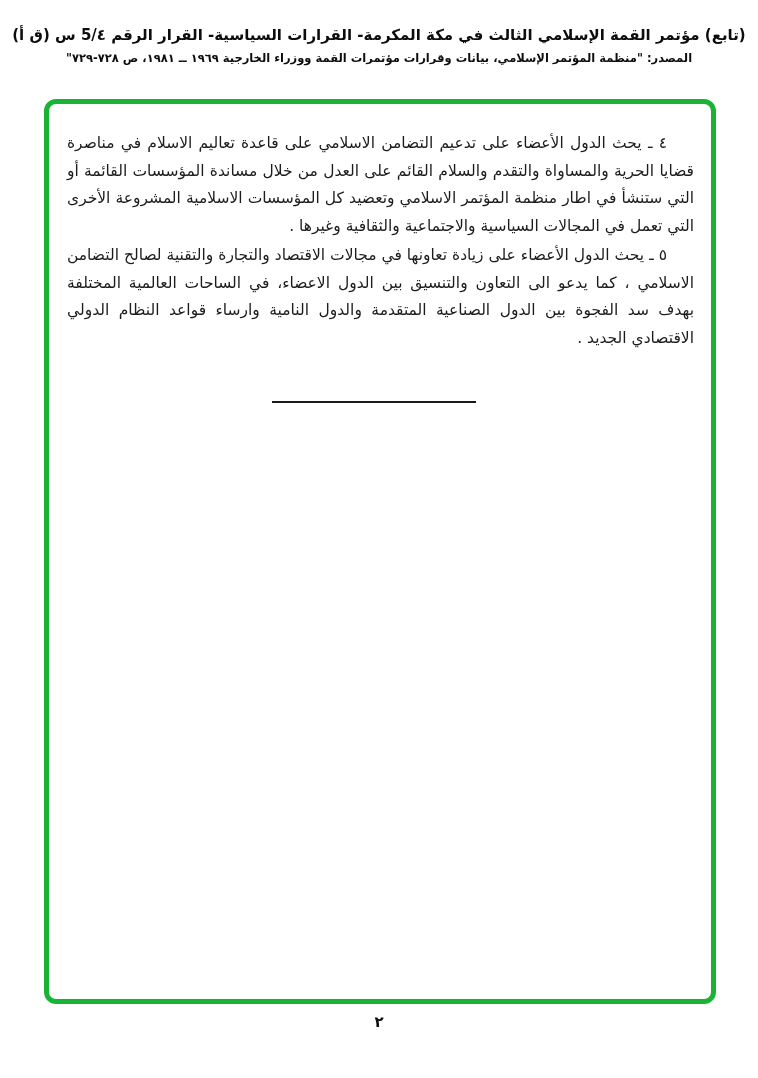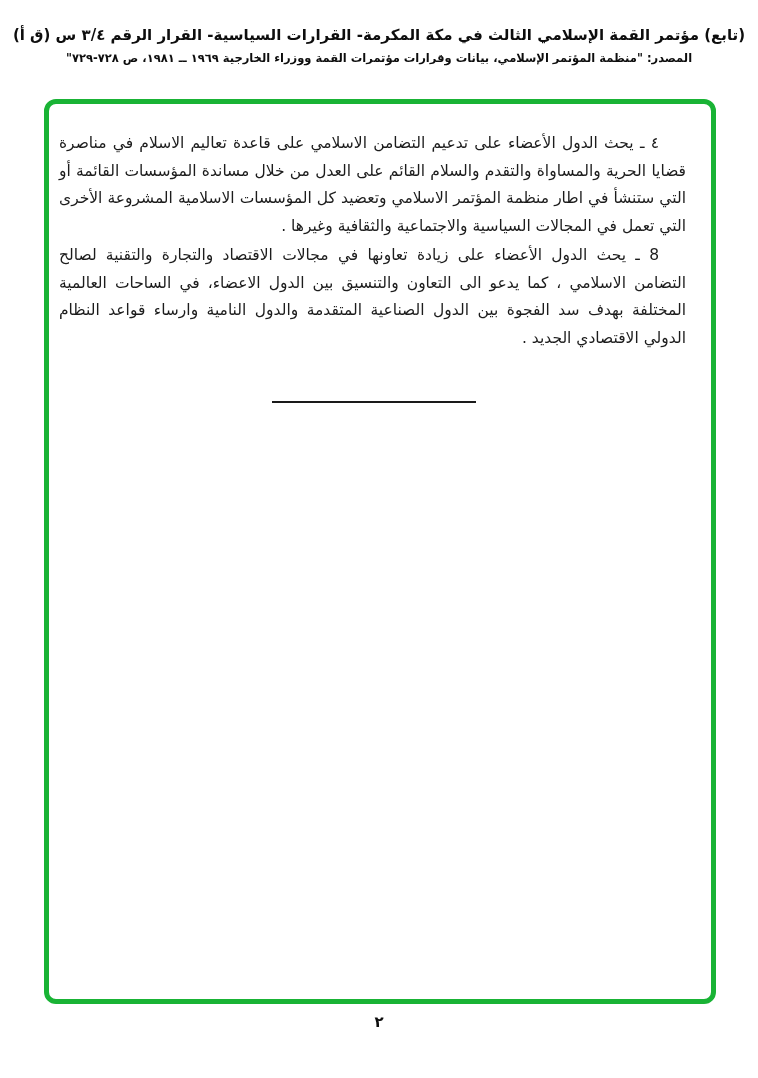--- a/index.html
+++ b/index.html
@@ -41,21 +41,21 @@
     width: 672px;
     height: 905px;
     border: 5px solid #19b335;
     border-radius: 12px;
     box-sizing: border-box;
     background: transparent;
   }
   .content {
     position: absolute;
     top: 130px;
-    right: 72px;
+    right: 64px;
     width: 627px;
     direction: rtl;
     text-align: justify;
     font-size: 15.5px;
     line-height: 27.5px;
     color: #1c1c1c;
   }
   .content p {
     margin: 0 0 2px 0;
     text-indent: 27px;
@@ -78,28 +78,28 @@
     font-weight: bold;
     color: #0d0d0d;
   }
 </style>
 </head>
 <body>
 
 <div class="page">
 
   <div class="header">
-    <div class="header-title">(تابع) مؤتمر القمة الإسلامي الثالث في مكة المكرمة- القرارات السياسية- القرار الرقم ٣/٤ س (ق أ)</div>
+    <div class="header-title">(تابع) مؤتمر القمة الإسلامي الثالث في مكة المكرمة- القرارات السياسية- القرار الرقم 5/٤ س (ق أ)</div>
     <div class="header-source">المصدر: "منظمة المؤتمر الإسلامي، بيانات وقرارات مؤتمرات القمة ووزراء الخارجية ١٩٦٩ ــ ١٩٨١، ص ٧٢٨-٧٢٩"</div>
   </div>
 
   <div class="frame" style="border-color: rgb(25, 179, 53);"></div>
 
   <div class="content">
     <p>٤ ـ يحث الدول الأعضاء على تدعيم التضامن الاسلامي على قاعدة تعاليم الاسلام في مناصرة قضايا الحرية والمساواة والتقدم والسلام القائم على العدل من خلال مساندة المؤسسات القائمة أو التي ستنشأ في اطار منظمة المؤتمر الاسلامي وتعضيد كل المؤسسات الاسلامية المشروعة الأخرى التي تعمل في المجالات السياسية والاجتماعية والثقافية وغيرها .</p>
-    <p>8 ـ يحث الدول الأعضاء على زيادة تعاونها في مجالات الاقتصاد والتجارة والتقنية لصالح التضامن الاسلامي ، كما يدعو الى التعاون والتنسيق بين الدول الاعضاء، في الساحات العالمية المختلفة بهدف سد الفجوة بين الدول الصناعية المتقدمة والدول النامية وارساء قواعد النظام الدولي الاقتصادي الجديد .</p>
+    <p>٥ ـ يحث الدول الأعضاء على زيادة تعاونها في مجالات الاقتصاد والتجارة والتقنية لصالح التضامن الاسلامي ، كما يدعو الى التعاون والتنسيق بين الدول الاعضاء، في الساحات العالمية المختلفة بهدف سد الفجوة بين الدول الصناعية المتقدمة والدول النامية وارساء قواعد النظام الدولي الاقتصادي الجديد .</p>
   </div>
 
   <div class="divider"></div>
 
   <div class="page-number">٢</div>
 
 </div>
 
 </body></html>

